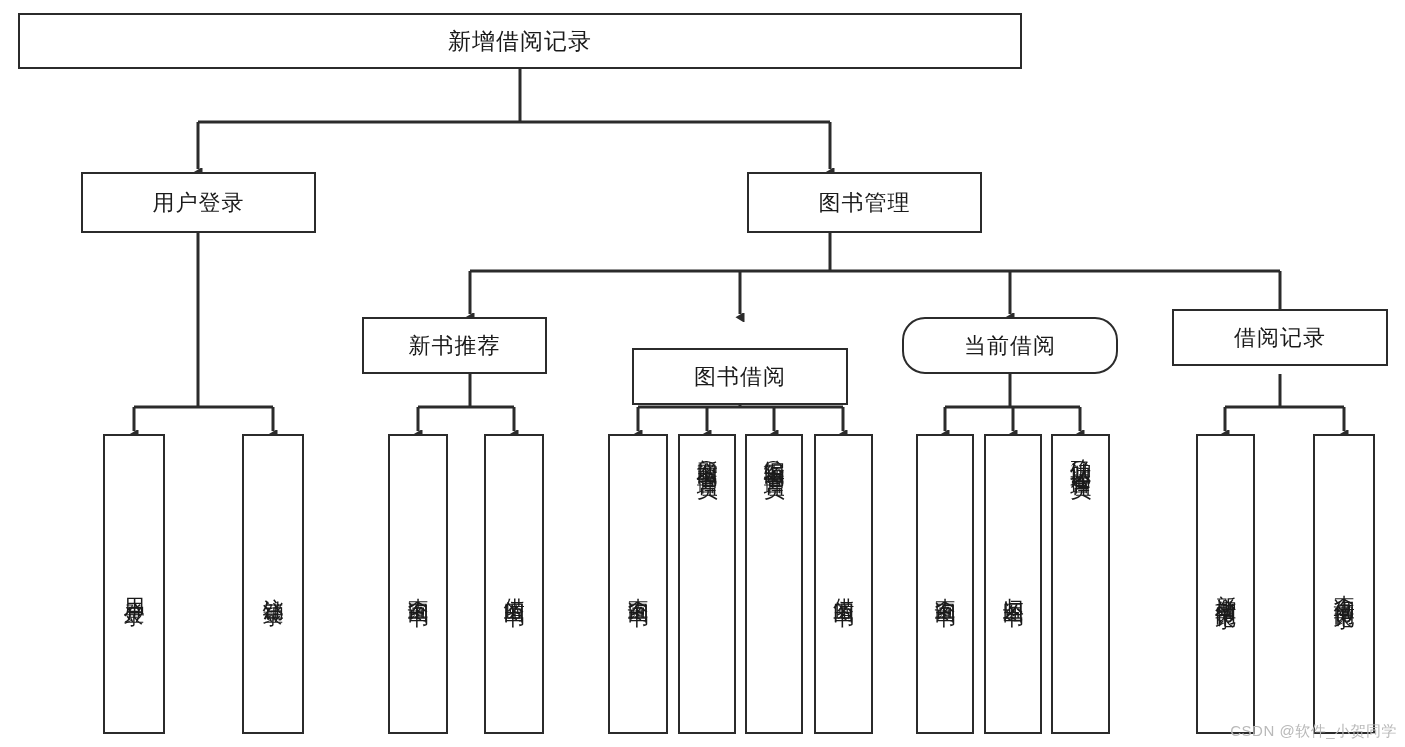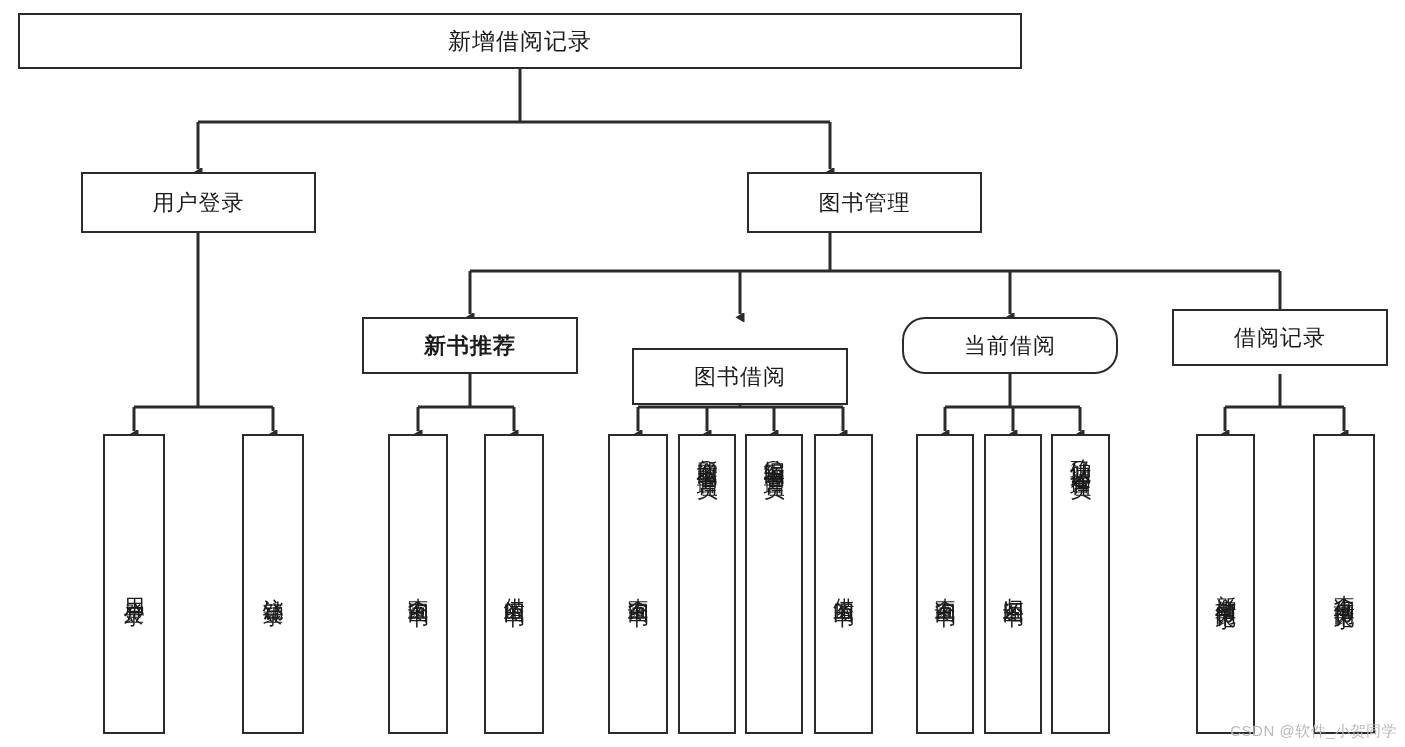--- a/index.html
+++ b/index.html
@@ -138,21 +138,21 @@
     <span class="node-label">新增借阅记录</span>
   </div>
 
   <div class="node-box level2" id="node-user-login" style="left: 81px; top: 172px; width: 235px; height: 61px;">
     <span class="node-label">用户登录</span>
   </div>
   <div class="node-box level2" id="node-book-manage" style="left: 711px; top: 172px; width: 235px; height: 61px; margin-left: 36px;">
     <span class="node-label">图书管理</span>
   </div>
 
-  <div class="node-box level3" id="node-new-book-recommend" style="left: 362px; top: 317px; width: 216px; height: 57px; font-weight: bold;">
+  <div class="node-box level3" id="node-new-book-recommend" style="left: 362px; top: 317px; width: 185px; height: 57px;">
     <span class="node-label">新书推荐</span>
   </div>
   <div class="node-box level3" id="node-book-borrow" style="left: 632px; top: 317px; width: 216px; height: 57px; margin-top: 31px;">
     <span class="node-label">图书借阅</span>
   </div>
   <div class="node-box level3" id="node-current-borrow" style="left: 902px; top: 317px; width: 216px; height: 57px; border-radius: 23px;">
     <span class="node-label">当前借阅</span>
   </div>
   <div class="node-box level3" id="node-borrow-record" style="left: 1172px; top: 309px; width: 216px; height: 57px;">
     <span class="node-label">借阅记录</span>

